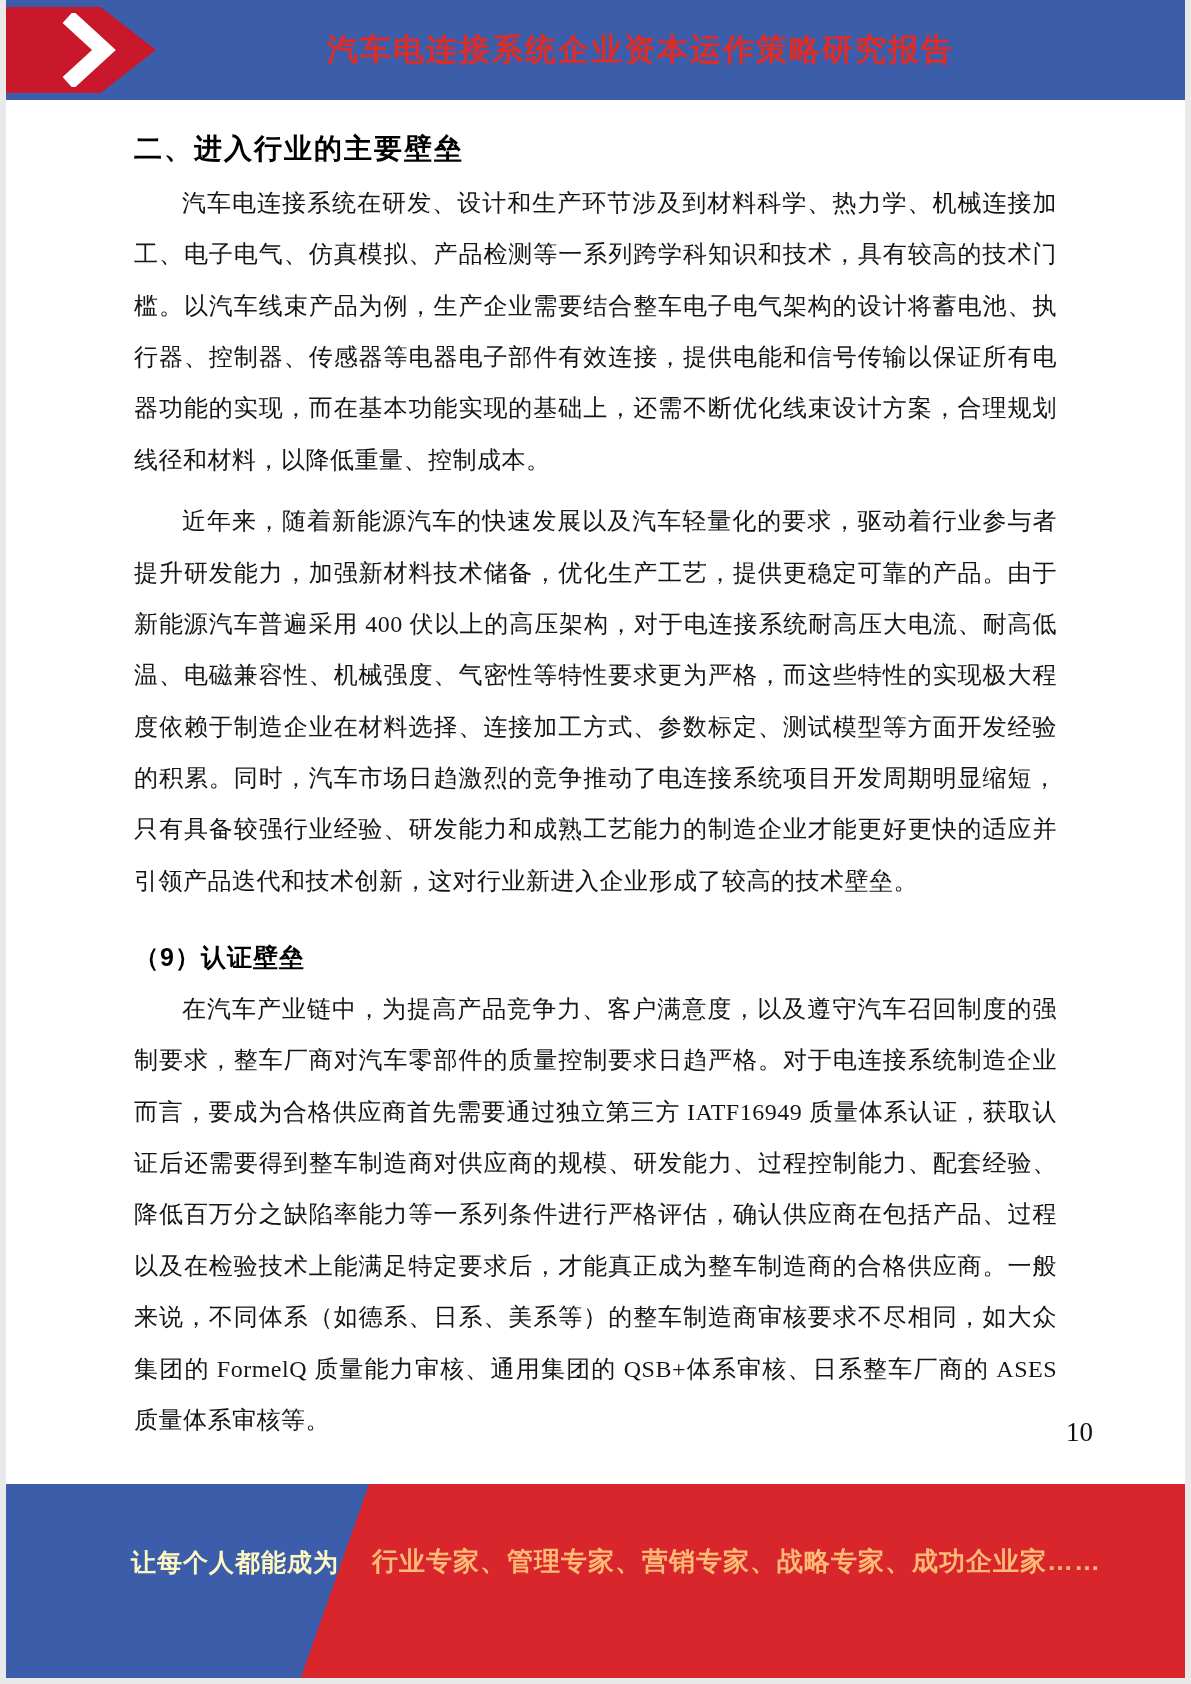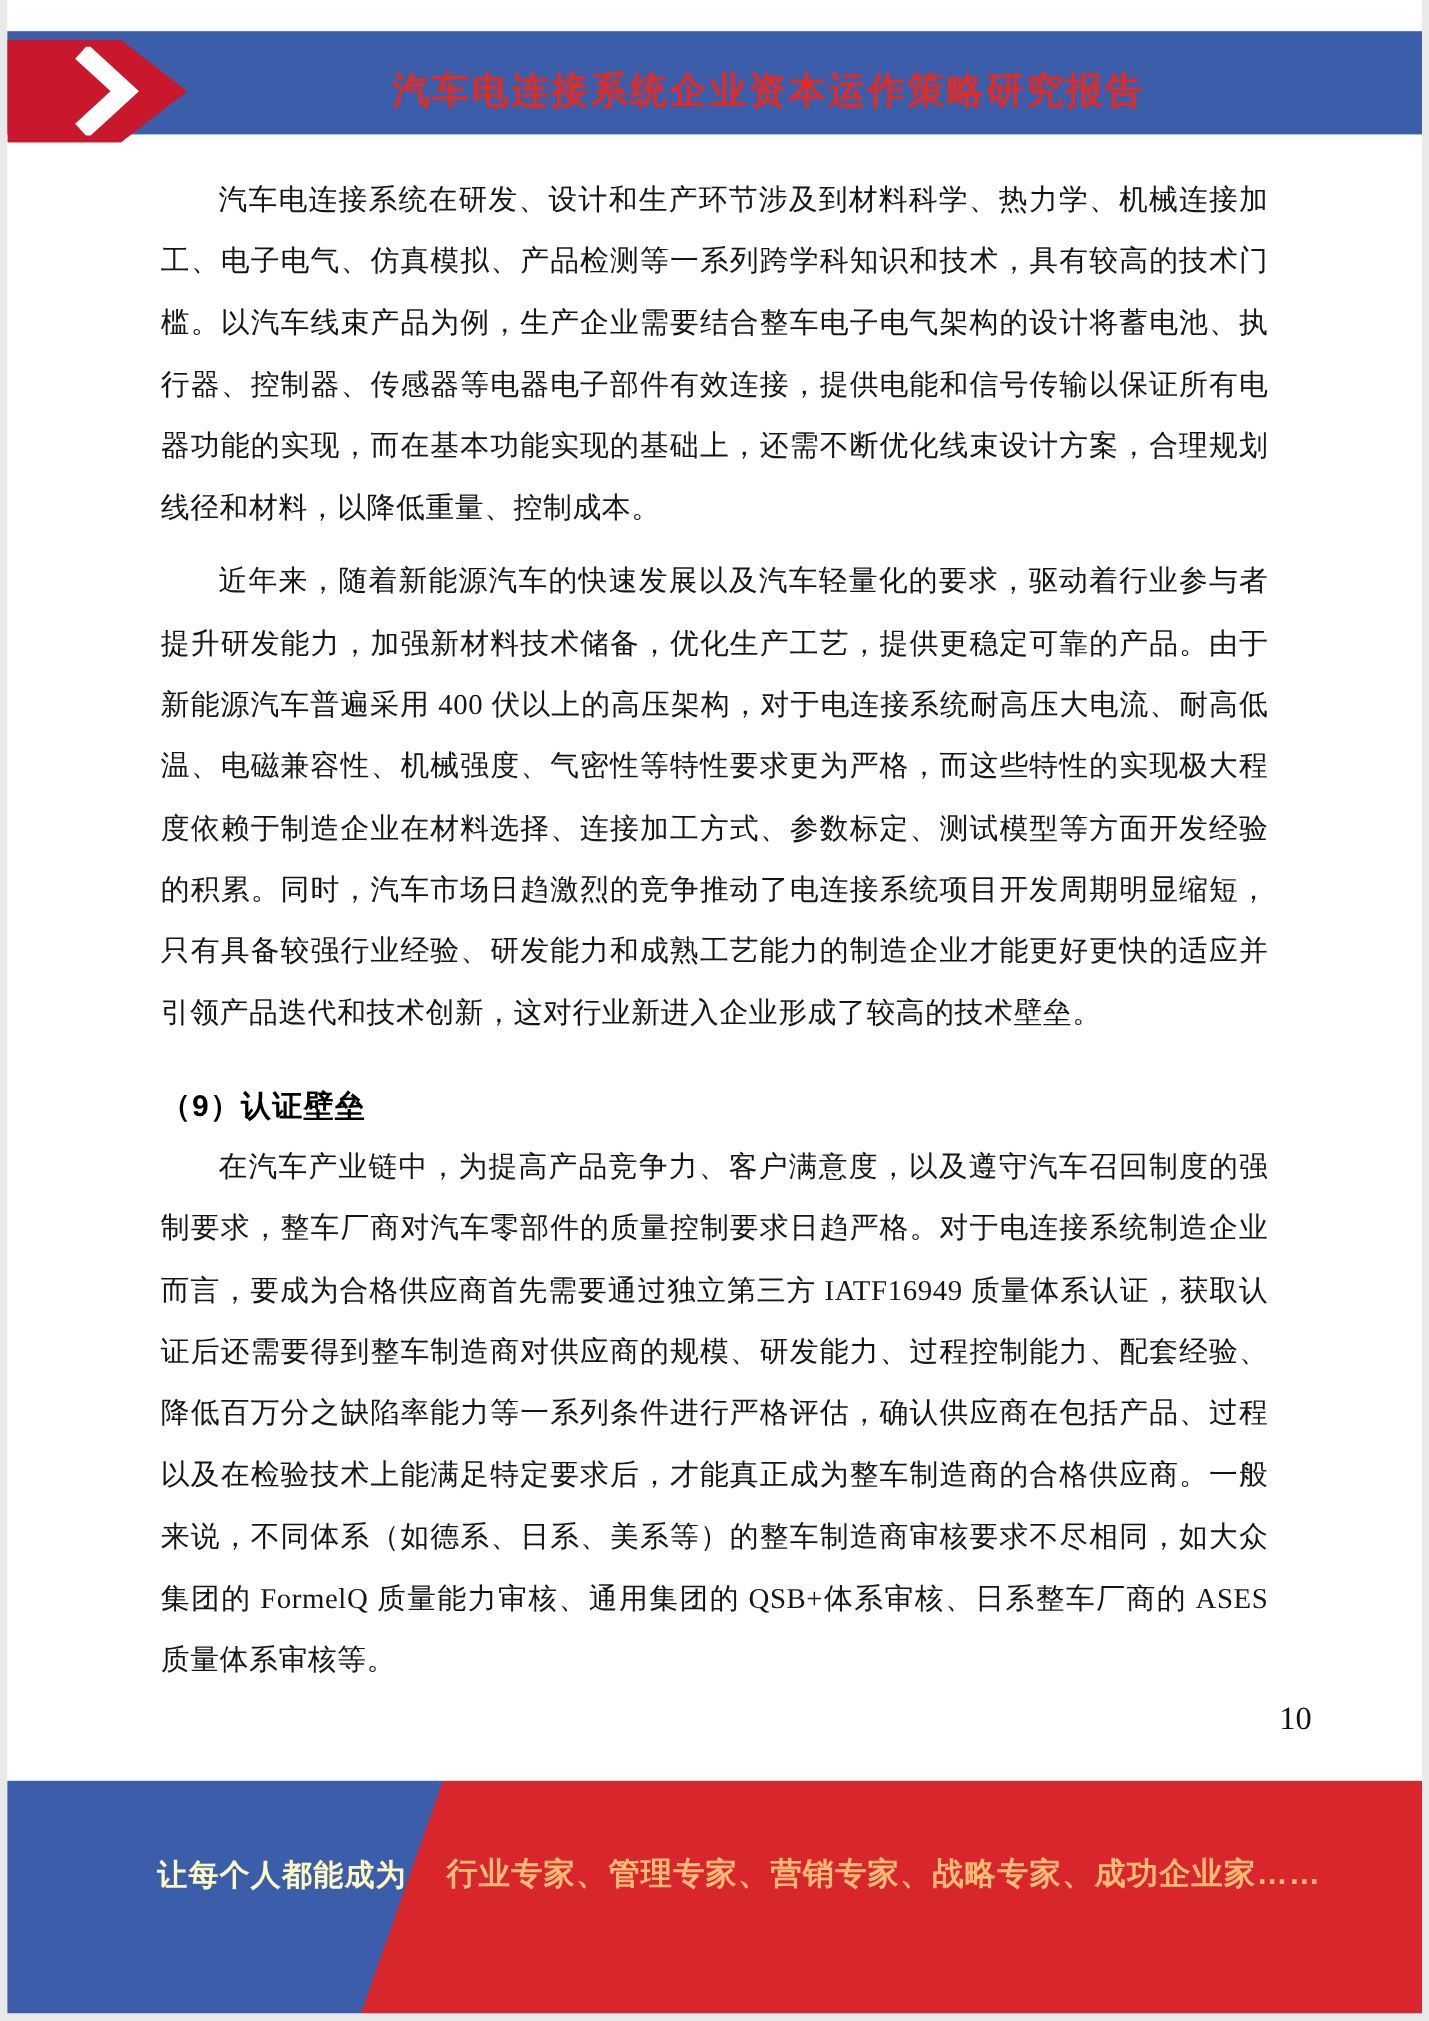--- a/index.html
+++ b/index.html
@@ -30,24 +30,23 @@
     bottom: 6px;
     background: #ffffff;
     display: flex;
     flex-direction: column;
     overflow: hidden;
   }
 
   
   .header {
     position: relative;
-    height: 86px;
+    height: 100px;
     background: var(--blue);
     flex: 0 0 auto;
-    margin-top: 26px;
   }
 
   .arrow-badge {
     position: absolute;
     left: 0;
     top: 7px;
     width: 150px;
     height: 86px;
     background: var(--arrow-red);
     clip-path: polygon(0 0, 63% 0, 100% 50%, 63% 100%, 0 100%);
@@ -171,20 +170,21 @@
     <header class="header">
       <div class="arrow-badge">
         <svg class="arrow-chevron" viewBox="0 0 62 74" xmlns="http://www.w3.org/2000/svg">
           <polyline points="10,4 46,37 10,70" fill="none" stroke="#ffffff" stroke-width="16"></polyline>
         </svg>
       </div>
       <h1 class="header-title">汽车电连接系统企业资本运作策略研究报告</h1>
     </header>
 
     <main class="content">
+      <h2 class="main-heading">二、进入行业的主要壁垒</h2>
 
       <p>汽车电连接系统在研发、设计和生产环节涉及到材料科学、热力学、机械连接加工、电子电气、仿真模拟、产品检测等一系列跨学科知识和技术，具有较高的技术门槛。以汽车线束产品为例，生产企业需要结合整车电子电气架构的设计将蓄电池、执行器、控制器、传感器等电器电子部件有效连接，提供电能和信号传输以保证所有电器功能的实现，而在基本功能实现的基础上，还需不断优化线束设计方案，合理规划线径和材料，以降低重量、控制成本。</p>
       <p>近年来，随着新能源汽车的快速发展以及汽车轻量化的要求，驱动着行业参与者提升研发能力，加强新材料技术储备，优化生产工艺，提供更稳定可靠的产品。由于新能源汽车普遍采用 400 伏以上的高压架构，对于电连接系统耐高压大电流、耐高低温、电磁兼容性、机械强度、气密性等特性要求更为严格，而这些特性的实现极大程度依赖于制造企业在材料选择、连接加工方式、参数标定、测试模型等方面开发经验的积累。同时，汽车市场日趋激烈的竞争推动了电连接系统项目开发周期明显缩短，只有具备较强行业经验、研发能力和成熟工艺能力的制造企业才能更好更快的适应并引领产品迭代和技术创新，这对行业新进入企业形成了较高的技术壁垒。</p>
 
       <h3 class="sub-heading">（9）认证壁垒</h3>
       <p>在汽车产业链中，为提高产品竞争力、客户满意度，以及遵守汽车召回制度的强制要求，整车厂商对汽车零部件的质量控制要求日趋严格。对于电连接系统制造企业而言，要成为合格供应商首先需要通过独立第三方 IATF16949 质量体系认证，获取认证后还需要得到整车制造商对供应商的规模、研发能力、过程控制能力、配套经验、降低百万分之缺陷率能力等一系列条件进行严格评估，确认供应商在包括产品、过程以及在检验技术上能满足特定要求后，才能真正成为整车制造商的合格供应商。一般来说，不同体系（如德系、日系、美系等）的整车制造商审核要求不尽相同，如大众集团的 FormelQ 质量能力审核、通用集团的 QSB+体系审核、日系整车厂商的 ASES 质量体系审核等。</p>
 
       <div class="page-number">10</div>
     </main>
 

